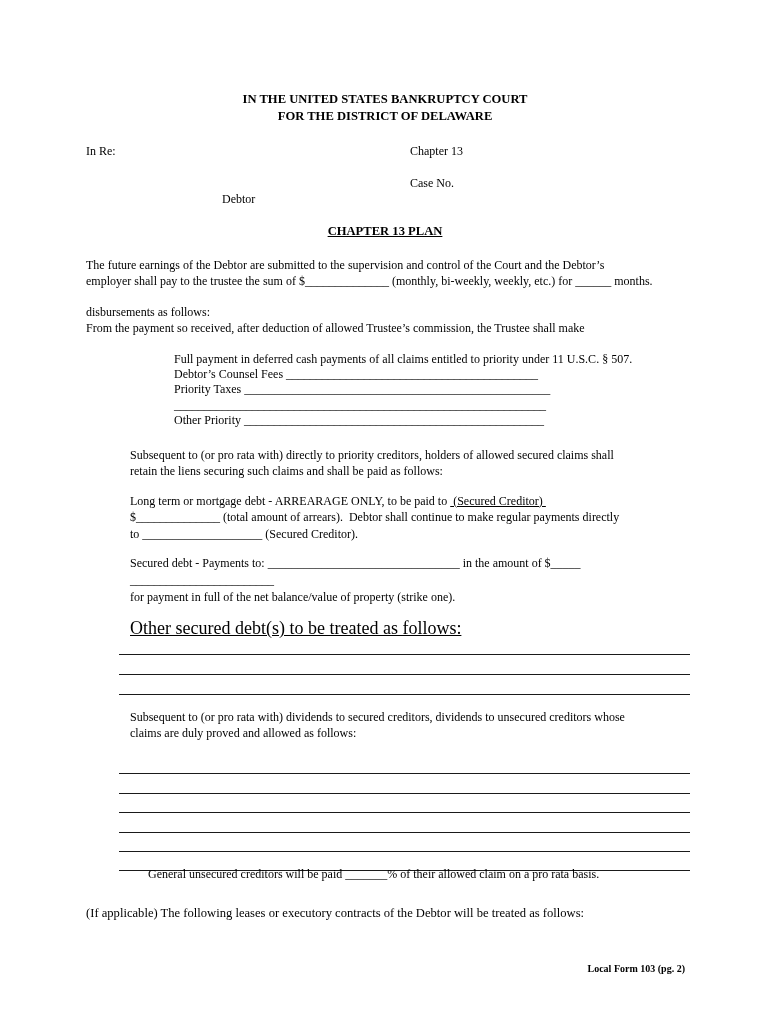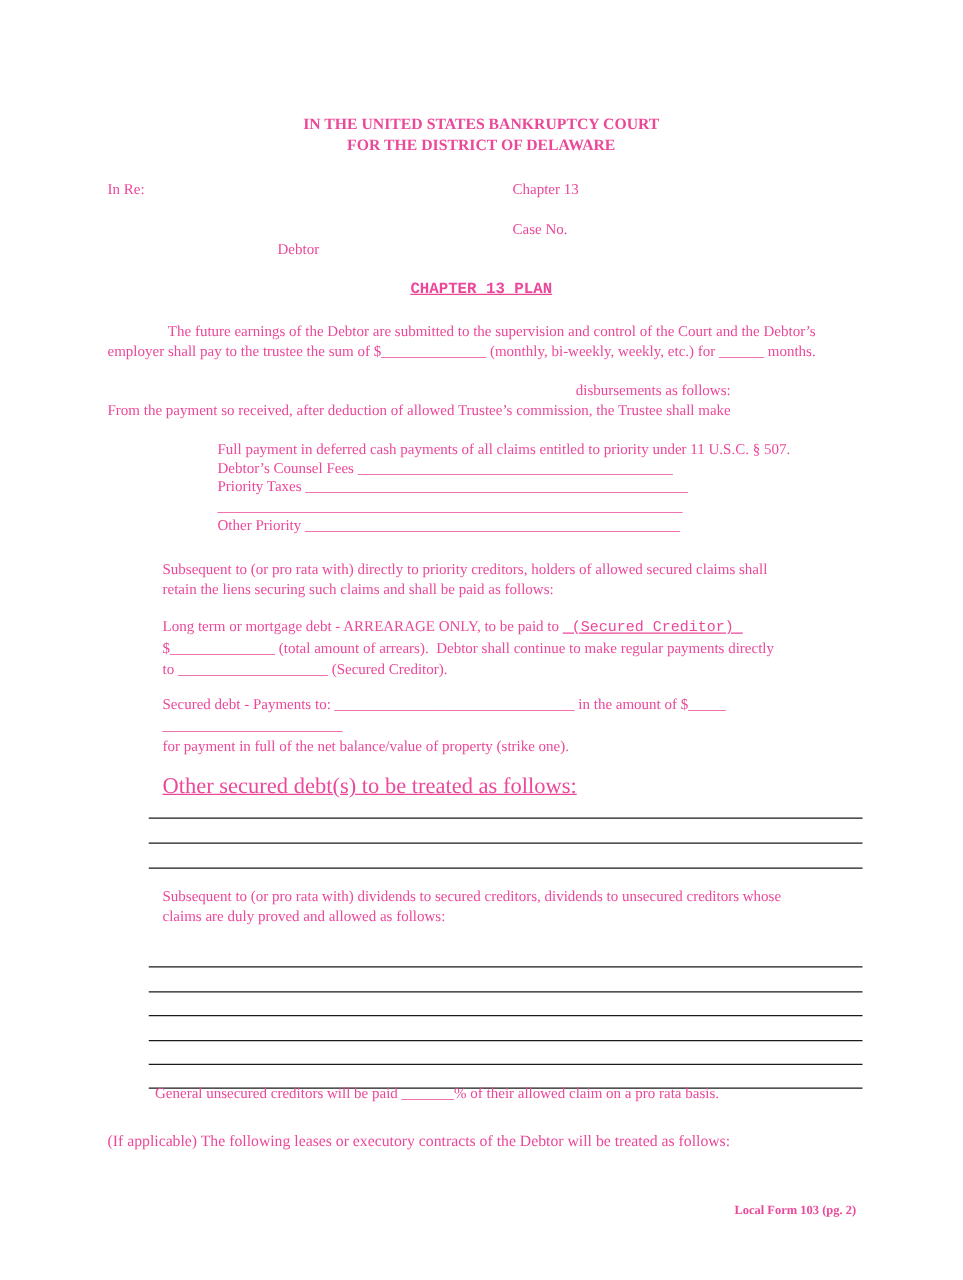--- a/index.html
+++ b/index.html
@@ -1,32 +1,32 @@
 <!DOCTYPE html>
 <html><head>
 <meta charset="utf-8">
 <style>
   html,body { margin:0; padding:0; background:#ffffff; }
   .page {
     position:relative;
     width:770px; height:1024px;
     background:#ffffff;
-    color:#ec4899;
+    color:#000000;
     font-family:"Liberation Serif", "DejaVu Serif", serif;
     font-size:12px;
     overflow:hidden;
   }
   .abs { position:absolute; }
   .center { left:0; width:770px; text-align:center; }
   .bold { font-weight:bold; }
-  .u { text-decoration:underline;font-family:Liberation Mono, monospace; }
+  .u { text-decoration:underline; }
   .line { white-space:pre; }
   .block { line-height:16px; }
   .lh15 { line-height:15.2px;margin-left:44px; }
-  .lh157 { line-height:15.7px;text-align:right; }
+  .lh157 { line-height:15.7px; }
   .lh164 { line-height:16.4px; }
   .lh17 { line-height:17px; }
   .heading-lg { font-size:18px;text-decoration:underline; }
   .hdr { font-size:12.6px; }
   .leases-line { font-size:12.6px; }
   .ruled { border-bottom:1px solid #1a1a1a; }
   .rule19 { height:19px; }
   .rule184 { height:18.4px; }
   .footer { font-size:10px; }
 </style>
@@ -95,19 +95,19 @@
 
   <div class="abs" style="top:755px; left:119px; width:571px">
     <div class="ruled rule184"></div>
     <div class="ruled rule184"></div>
     <div class="ruled rule184"></div>
     <div class="ruled rule184"></div>
     <div class="ruled rule184"></div>
     <div class="ruled rule184"></div>
   </div>
 
-  <div class="abs line" style="top:867px; left:124px">General unsecured creditors will be paid _______% of their allowed claim on a pro rata basis.</div>
+  <div class="abs line" style="top:867px; left:148px">General unsecured creditors will be paid _______% of their allowed claim on a pro rata basis.</div>
 
   <div class="abs line leases-line" style="top:906px; left:86px">(If applicable) The following leases or executory contracts of the Debtor will be treated as follows:</div>
 
   <div class="abs bold footer" style="top:963px; right:85px; text-align:right">Local Form 103 (pg. 2)</div>
 
 </div>
 
 </body></html>

